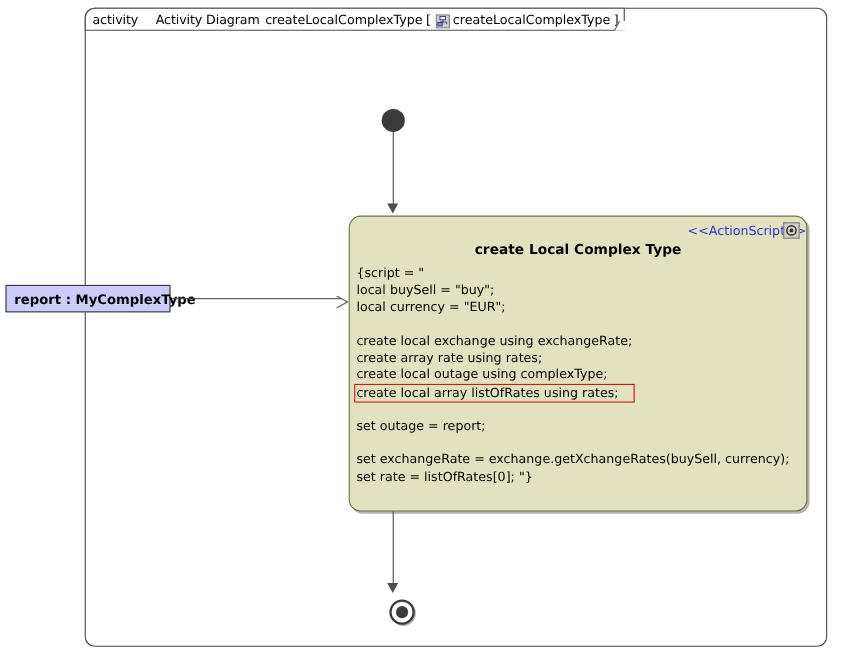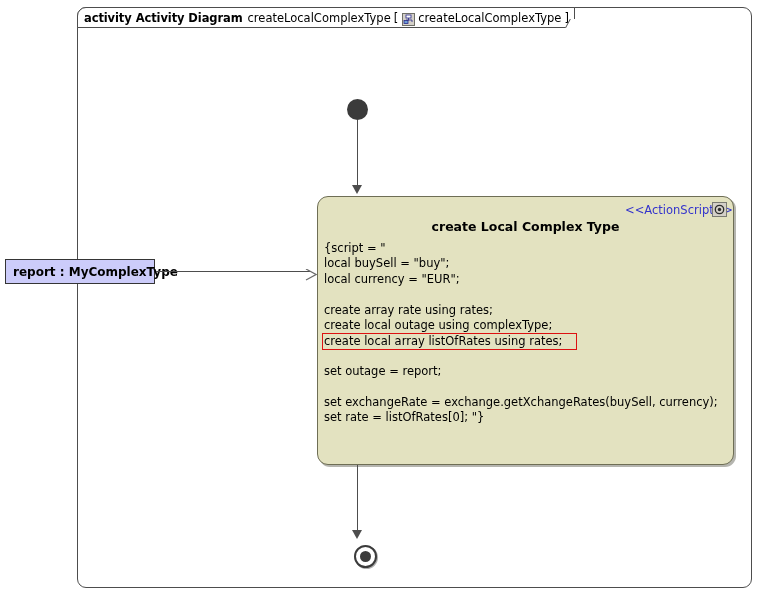--- a/index.html
+++ b/index.html
@@ -51,21 +51,21 @@
     right: -1px;
     bottom: -1px;
     width: 9px;
     height: 9px;
     background: #ffffff;
     border-left: 1px solid #4d4d4d;
     transform: skewX(-28deg);
     transform-origin: bottom left;
   }
   .tab-kind {
-    font-weight: bold;
+    font-weight: normal;
     font-size: 11.5px;
     color: #000000;
     letter-spacing: -0.1px;
   }
   .tab-name {
     font-size: 11.5px;
     color: #000000;
     margin-left: 5px;
   }
   .tab-bracket {
@@ -242,21 +242,21 @@
     background: #3b3b3b;
   }
 </style>
 </head>
 <body>
 
 <div id="diagram-frame"></div>
 
 <div id="frame-title-tab">
   <span class="tab-kind">activity</span>
-  <span class="tab-kind" style="margin-left:4px;">Activity Diagram</span>
+  <span class="tab-kind" style="margin-left:16px;">Activity Diagram</span>
   <span class="tab-name">createLocalComplexType</span>
   <span class="tab-bracket">[</span>
   <span id="tab-classifier-icon">
     <svg width="13" height="13" viewBox="0 0 13 13" aria-hidden="true">
       <rect x="0.5" y="0.5" width="12" height="12" fill="#d4d0c8" stroke="#6f6f68"></rect>
       <rect x="4" y="2" width="5" height="3" fill="#ffffff" stroke="#2a2a8a" stroke-width="0.8"></rect>
       <rect x="2" y="7.5" width="4" height="3" fill="#6d9fd6" stroke="#2a2a8a" stroke-width="0.8"></rect>
       <line x1="6.5" y1="5" x2="6.5" y2="7.5" stroke="#2a2a8a" stroke-width="0.8"></line>
       <line x1="4" y1="7" x2="10" y2="7" stroke="#2a2a8a" stroke-width="0.8"></line>
       <line x1="10" y1="7" x2="10" y2="9" stroke="#2a2a8a" stroke-width="0.8"></line>
@@ -290,20 +290,21 @@
   </div>
 
   <div id="action-stereotype">&lt;&lt;ActionScript&gt;&gt;</div>
   <div id="action-title">create Local Complex Type</div>
 
   <div id="action-script">
       <div class="script-line">{script = "</div>
       <div class="script-line">local buySell = "buy";</div>
       <div class="script-line">local currency = "EUR";</div>
       <div class="script-line blank">&nbsp;</div>
+      <div class="script-line">create local exchange using exchangeRate;</div>
       <div class="script-line">create array rate using rates;</div>
       <div class="script-line">create local outage using complexType;</div>
       <div class="script-line"><span class="script-line highlighted">create local array listOfRates using rates;</span></div>
       <div class="script-line blank">&nbsp;</div>
       <div class="script-line">set outage = report;</div>
       <div class="script-line blank">&nbsp;</div>
       <div class="script-line">set exchangeRate = exchange.getXchangeRates(buySell, currency);</div>
       <div class="script-line">set rate = listOfRates[0]; "}</div>
     </div>
 </div>

